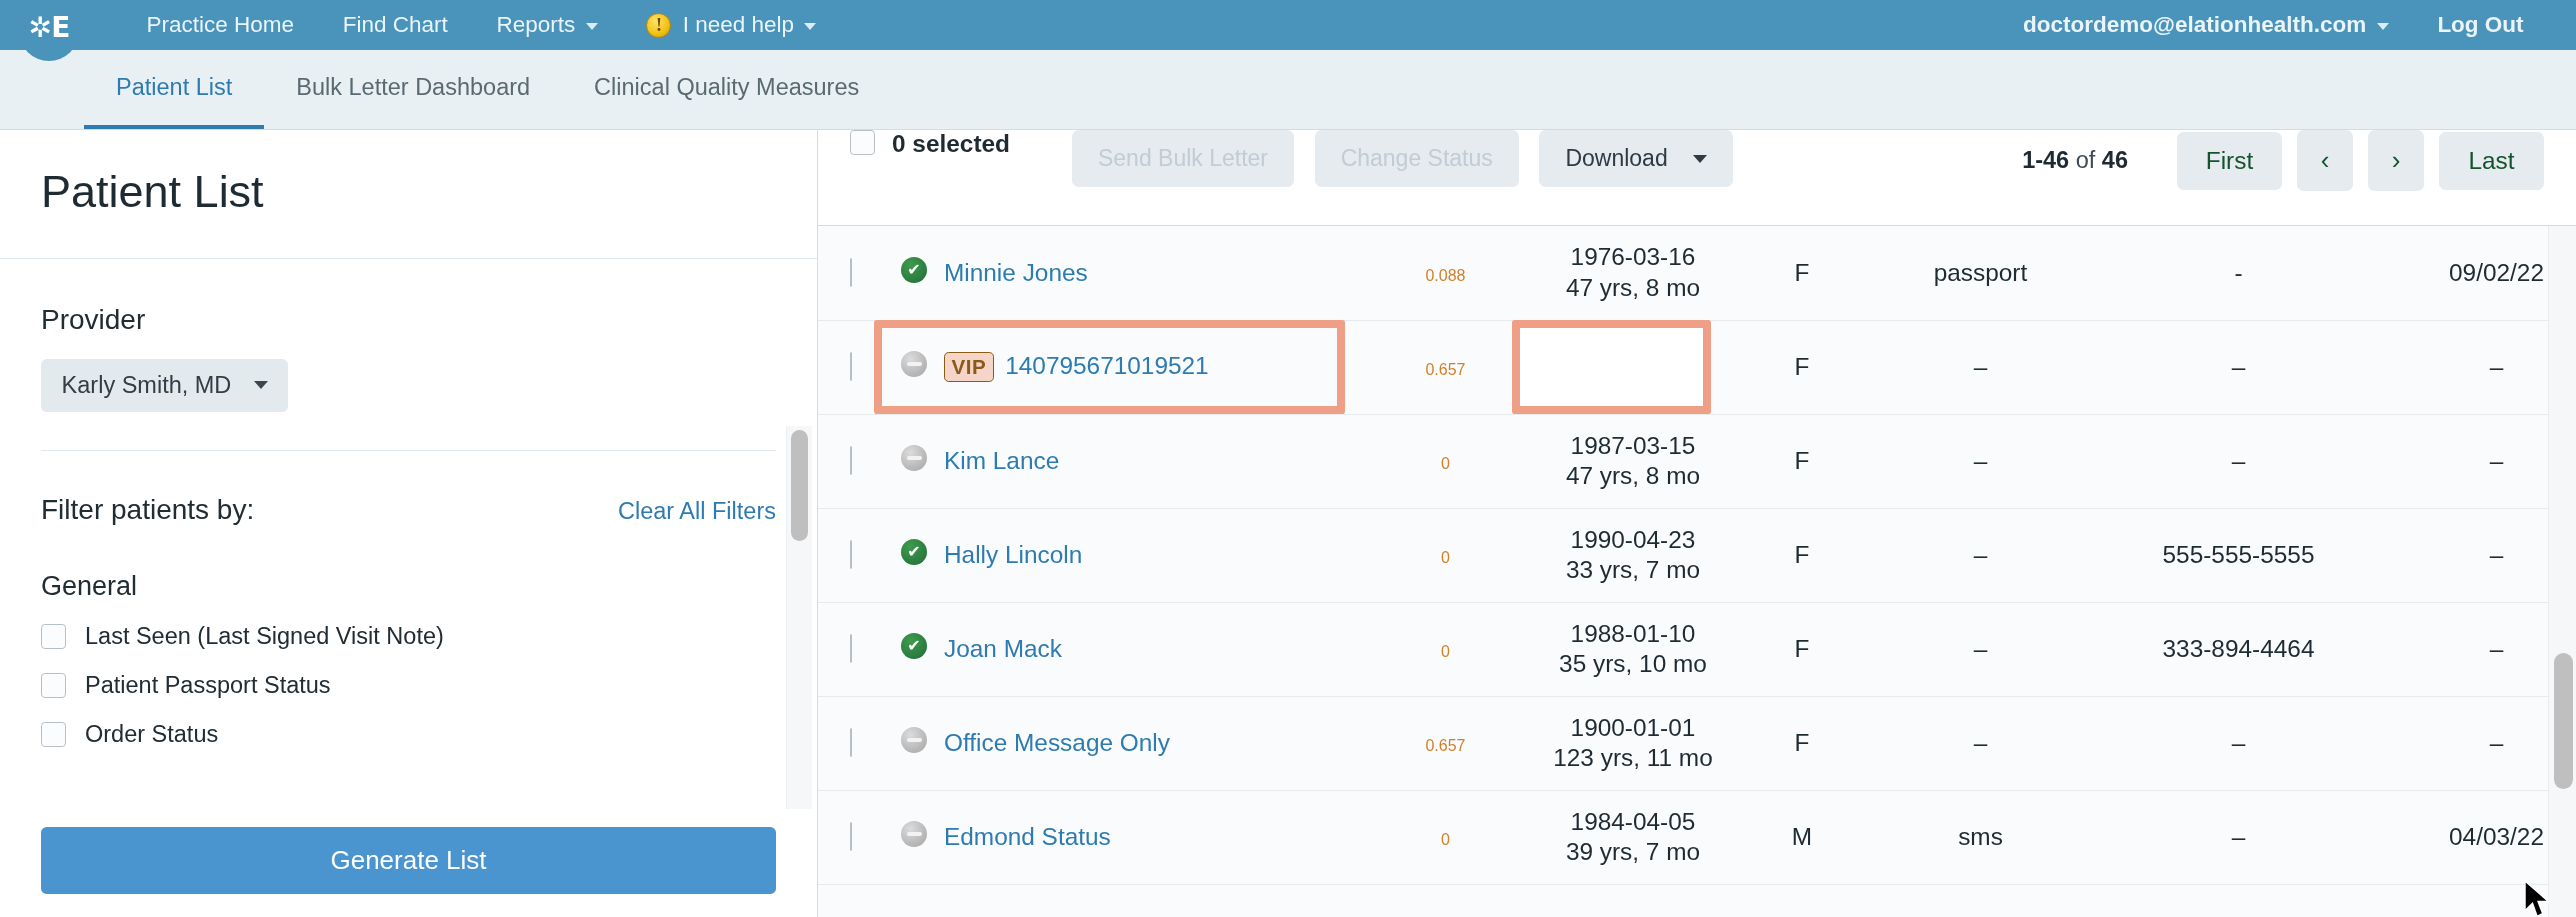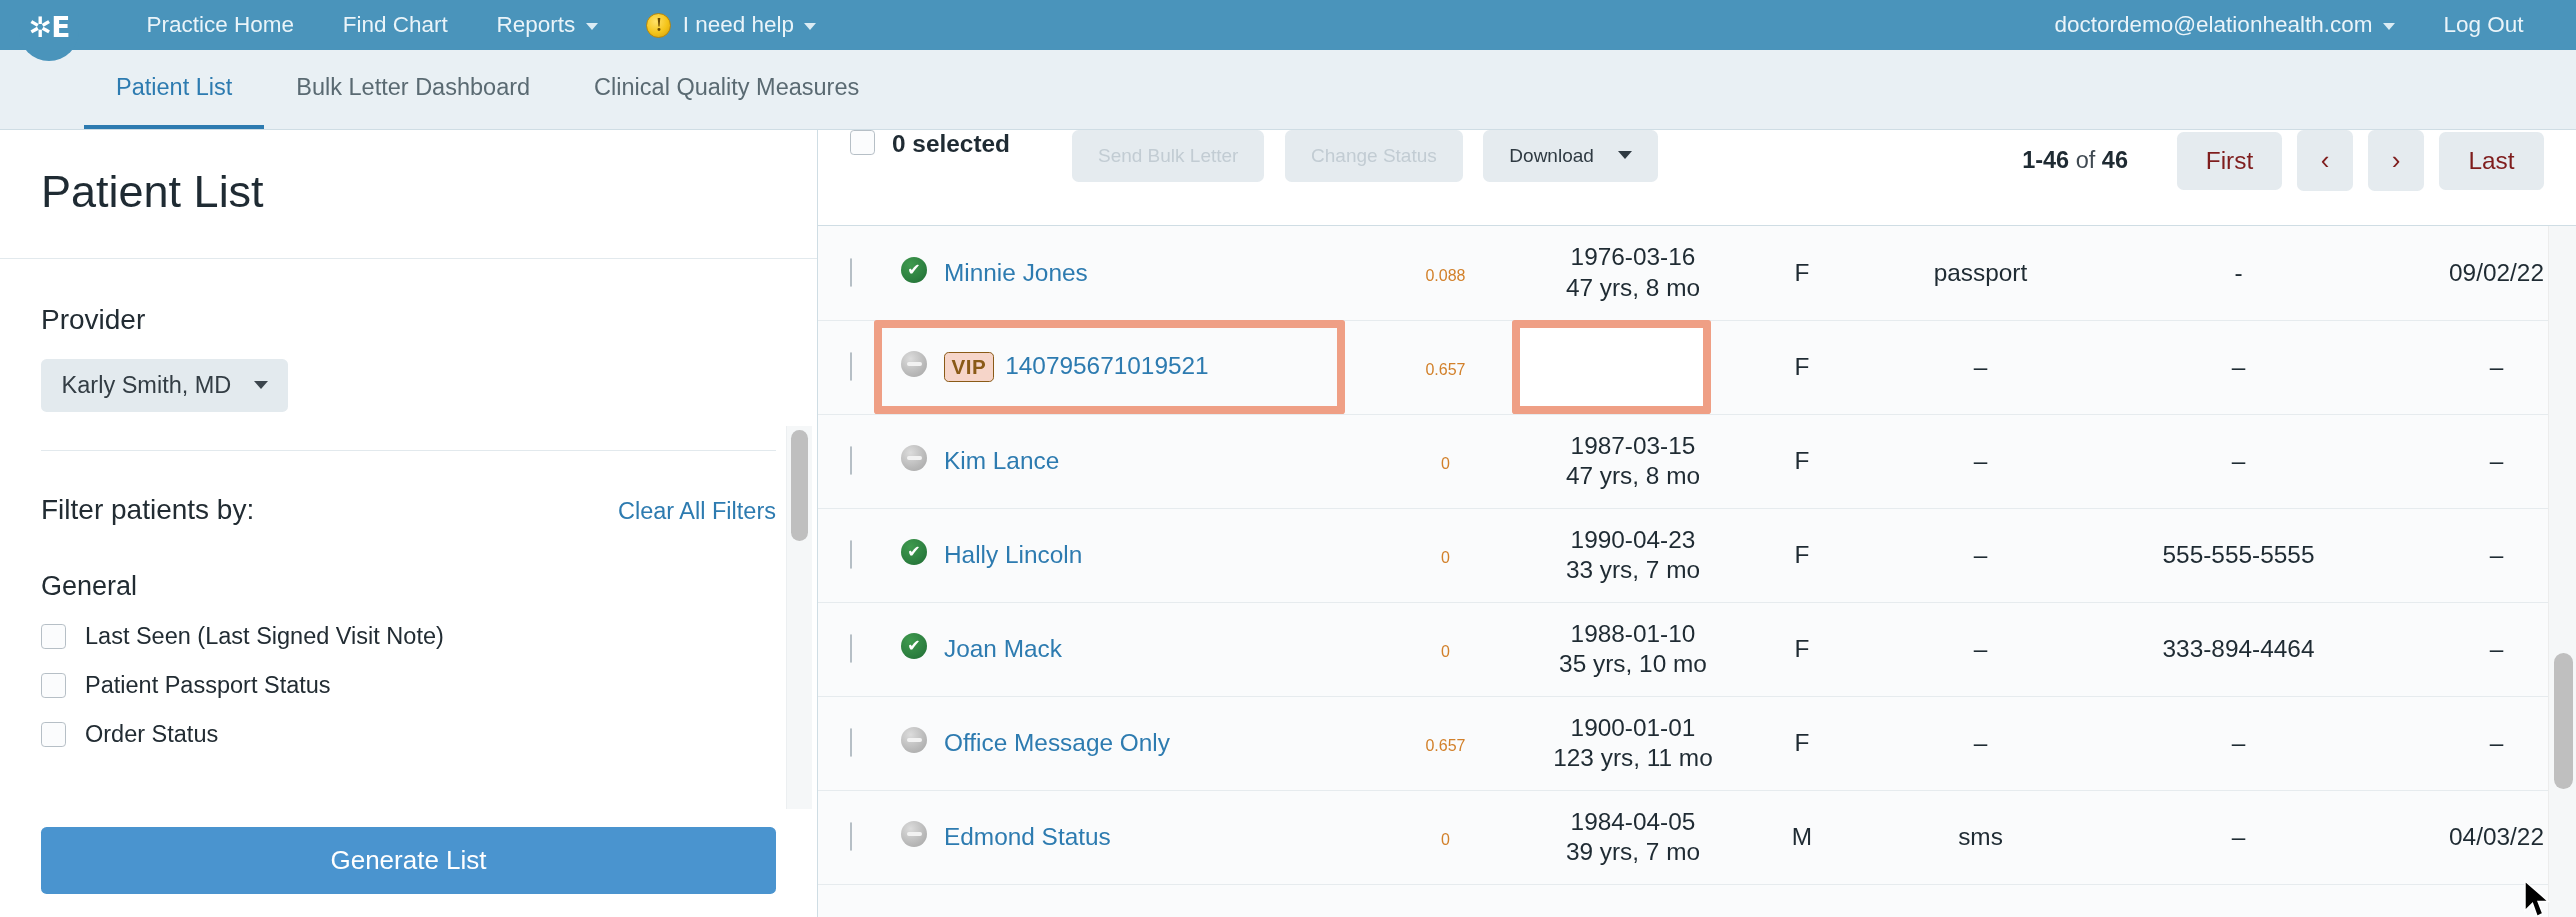--- a/index.html
+++ b/index.html
@@ -74,20 +74,21 @@
     font-size: 18px; font-weight: bold;
     font-family: "Liberation Serif", serif;
     line-height: 1;
     margin-right: 11.3px;
     flex: 0 0 auto;
   }
   .topnav-right {
     margin-left: auto;
     display: flex; align-items: flex-start;
     padding-right: 28px;
+    font-weight: bold;
   }
   .topnav-right .nav-link { font-size: 22.5px; }
 
   
   .tabbar {
     height: 80px;
     background: #e9f0f4;
     border-bottom: 0.9px solid #cfdde4;
     display: flex;
     align-items: stretch;
@@ -237,21 +238,21 @@
   }
   .toolbar .cbox { margin-right: 17px; }
   .selected-count {
     font-size: 24.4px; font-weight: bold; color: #1f2b33;
     margin-right: 62px; white-space: nowrap;
   }
   .tb-btn {
     background: #e5ebef;
     border: none;
     border-radius: 6.6px;
-    font-size: 19px;
+    font-size: 23px;
     padding: 15px 26px;
     margin-right: 20.6px;
     color: #2f3a42;
     cursor: pointer;
     font-family: "Liberation Sans", sans-serif;
     white-space: nowrap;
   }
   .tb-btn.disabled { color: #c2ccd3; cursor: default; }
   .tb-btn .sel-caret {
     display: inline-block;
@@ -268,21 +269,21 @@
   }
   .pager-info {
     font-size: 23.5px; color: #404a52;
     margin-right: 34px; white-space: nowrap;
   }
   .pager-info b { color: #1f2b33; }
   .pg-btn {
     background: #e5ebef;
     border: none; border-radius: 6.6px;
     font-size: 24.4px;
-    color: #7f1d1d;
+    color: #14532d;
     padding: 15px 0;
     width: 105px;
     margin-left: 15px;
     cursor: default;
     font-family: "Liberation Sans", sans-serif;
   }
   .pg-btn.arrow { width: 56px; font-size: 26px; }
 
   .table-wrap {
     flex: 1;

